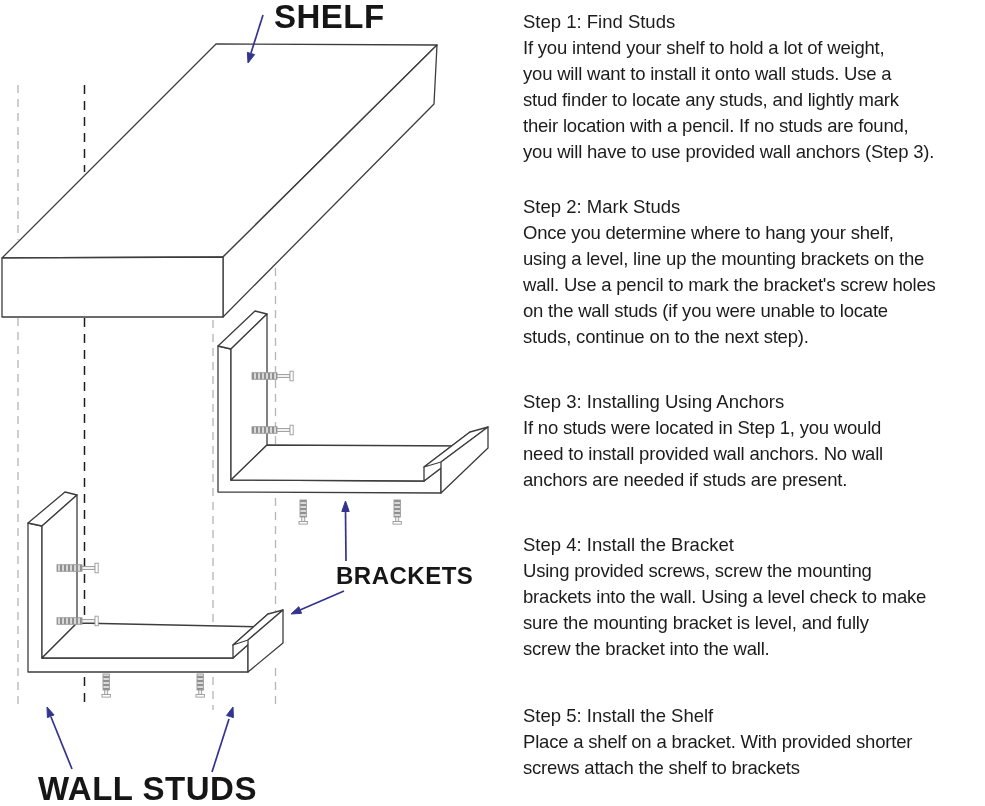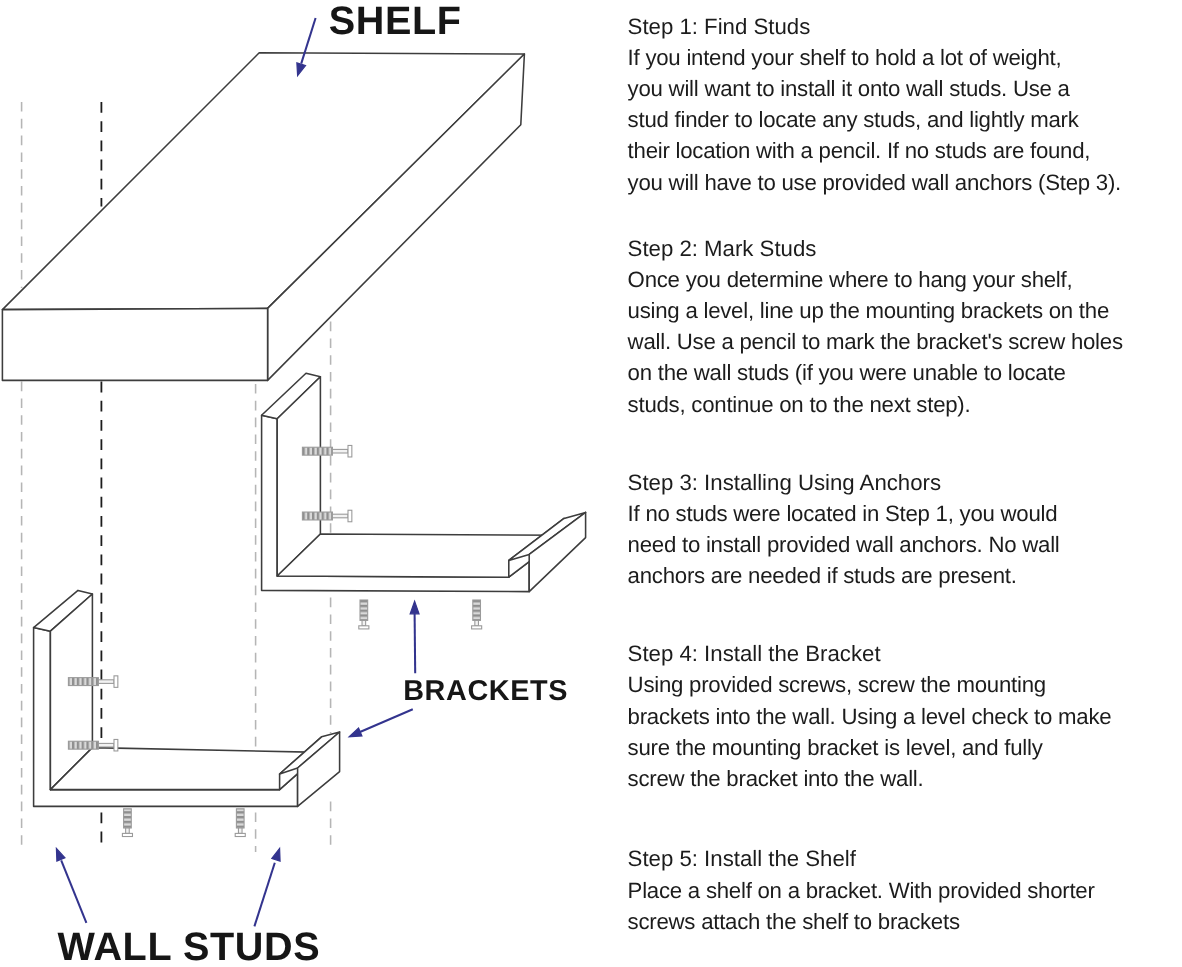--- a/index.html
+++ b/index.html
@@ -4,21 +4,21 @@
 <style>
   html,body{margin:0;padding:0;background:#ffffff;width:985px;height:806px;overflow:hidden;}
   body{font-family:"Liberation Sans","DejaVu Sans",sans-serif;color:#1c1c1c;}
   #stage{position:relative;width:985px;height:806px;background:#fff;}
   
   #diagram{position:absolute;left:0;top:0;width:500px;height:806px;}
   #diagram svg{position:absolute;left:0;top:0;}
   .diag-label{position:absolute;font-weight:600;color:#161616;letter-spacing:0.5px;white-space:nowrap;line-height:1;}
   #shelf-label{left:274px;top:0px;font-size:33px;}
   #brackets-label{left:336px;top:564px;font-size:24px;}
-  #wallstuds-label{left:48px;top:772px;font-size:33px;}
+  #wallstuds-label{left:38px;top:772px;font-size:33px;}
   
   #instructions{position:absolute;left:523px;top:0;width:470px;height:806px;}
   .step{position:absolute;left:0;width:468px;}
   .step-title{font-size:18.5px;line-height:26px;white-space:nowrap;}
   .step-body{font-size:18.5px;line-height:26px;white-space:pre-line;letter-spacing:-0.2px;}
   #step-0{top:9px;} #step-1{top:194px;} #step-2{top:389px;} #step-3{top:532px;} #step-4{top:703px;}
   .lineart{fill:#ffffff;stroke:#3d3d3d;stroke-width:1.3;stroke-linejoin:round;}
   .screwpart{stroke:#9a9a9a;stroke-width:0.9;}
 </style>
 </head>

